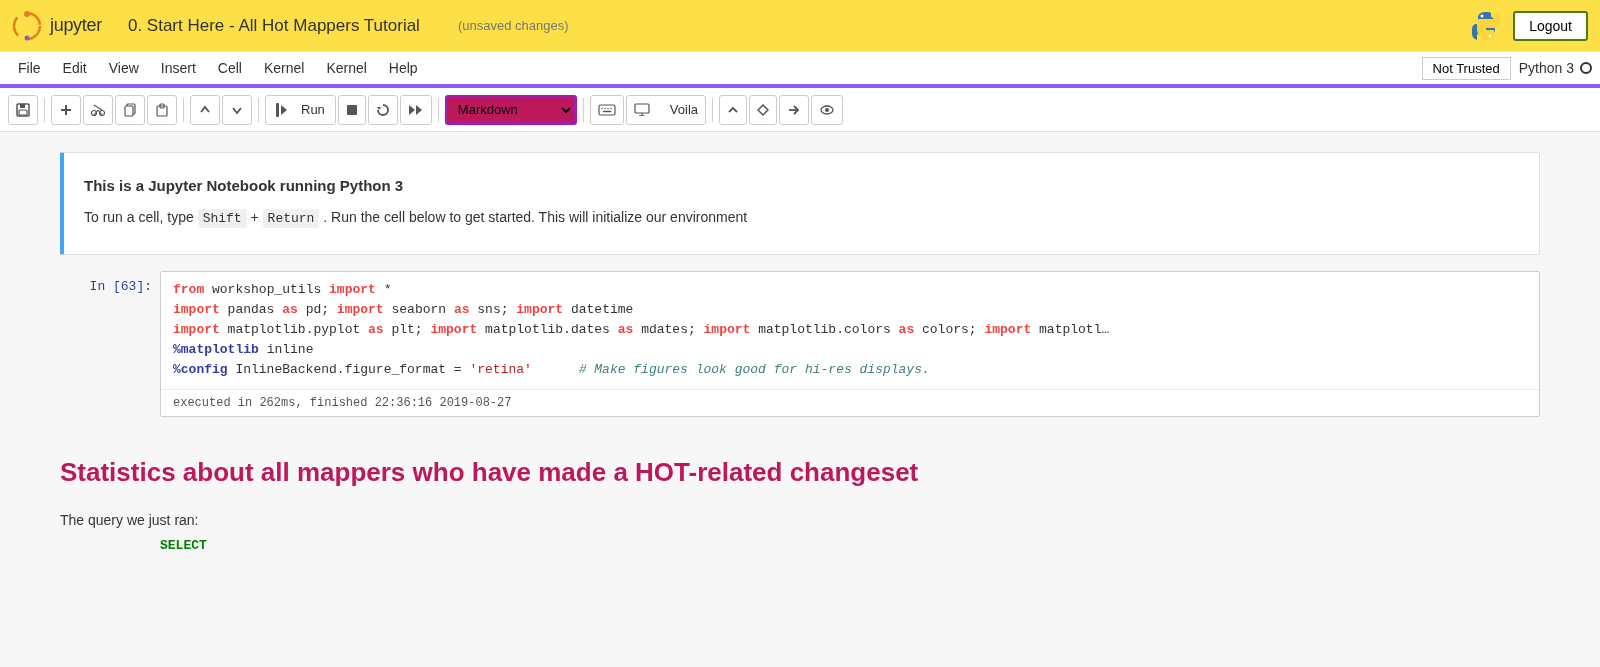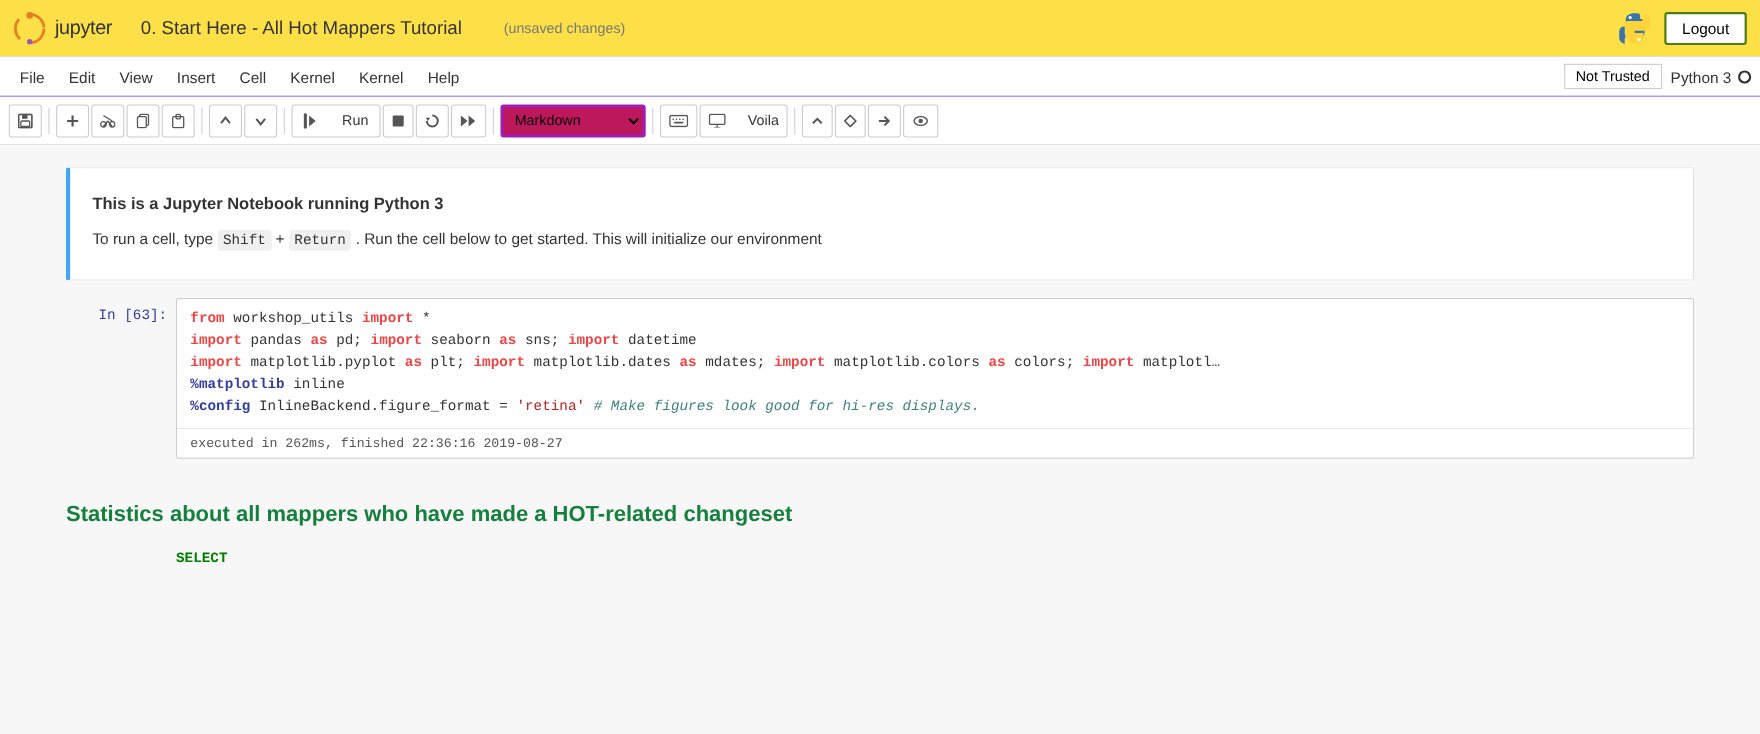--- a/index.html
+++ b/index.html
@@ -11,33 +11,33 @@
     #jupyter-logo { display: flex; align-items: center; gap: 8px; }
     .logo-icon { width: 30px; height: 30px; }
     .jupyter-name { font-size: 18px; font-weight: 400; color: #333; letter-spacing: -0.3px; }
     #notebook-title { font-size: 17px; color: #333; margin-left: 16px; }
     #unsaved { font-size: 13px; color: #777; margin-left: 28px; }
     #header-right { display: flex; align-items: center; gap: 10px; }
     .python-logo { width: 34px; height: 34px; }
     #logout-btn { border: 2px solid #4d7c0f; background: #fff; padding: 5px 14px; font-size: 14px; cursor: pointer; border-radius: 3px; }
 
     
-    #menubar { background: #fff; border-bottom: 1px solid #8b5cf6; display: flex; align-items: center; padding: 0 8px; height: 36px; justify-content: space-between; }
+    #menubar { background: #fff; border-bottom: 4px solid #8b5cf6; display: flex; align-items: center; padding: 0 8px; height: 36px; justify-content: space-between; }
     #menubar-left { display: flex; align-items: center; gap: 2px; }
     .menu-item { padding: 4px 10px; cursor: pointer; font-size: 14px; border-radius: 3px; }
     #menubar-right { display: flex; align-items: center; gap: 8px; }
     #not-trusted { border: 1px solid #ccc; padding: 3px 10px; font-size: 13px; cursor: pointer; background: #fff; }
     #kernel-label { font-size: 14px; color: #333; display: flex; align-items: center; gap: 6px; }
     .kernel-circle { width: 12px; height: 12px; border: 2px solid #333; border-radius: 50%; display: inline-block; }
 
     
     #toolbar { background: #fff; border-bottom: 1px solid #e0e0e0; display: flex; align-items: center; padding: 4px 8px; gap: 2px; height: 44px; }
     .toolbar-btn { border: 1px solid #ccc; background: #fff; padding: 3px 7px; cursor: pointer; border-radius: 3px; font-size: 13px; min-width: 28px; height: 30px; display: flex; align-items: center; justify-content: center; }
     .toolbar-separator { width: 1px; height: 24px; background: #d0d0d0; margin: 0 4px; }
-    .toolbar-run { display: flex; align-items: center; gap: 20px; padding: 3px 10px; }
+    .toolbar-run { display: flex; align-items: center; gap: 10px; padding: 3px 10px; }
     #cell-type-select { border: 3px solid #a21caf; background: #be185d; padding: 3px 6px; font-size: 13px; height: 30px; border-radius: 3px; cursor: pointer; min-width: 110px; }
     .toolbar-voila { display: flex; align-items: center; gap: 4px; }
 
     
     #notebook { background: #f7f7f7; padding: 20px 0; min-height: calc(100vh - 132px); }
     .cell-container { max-width: 1520px; margin: 0 auto 16px auto; padding: 0 20px; }
 
     
     .markdown-cell { background: #fff; border: 1px solid #e0e0e0; border-left: 4px solid #42a5f5; padding: 24px 20px; border-radius: 2px; }
     .markdown-cell h3 { font-size: 15px; font-weight: 700; margin-bottom: 12px; }
@@ -48,26 +48,26 @@
     .code-cell { display: flex; gap: 0; align-items: flex-start; }
     .cell-prompt { min-width: 100px; padding: 8px 8px 0 0; text-align: right; font-family: 'Courier New', monospace; font-size: 13px; color: #303f9f; white-space: nowrap; flex-shrink: 0; }
     .cell-body { flex: 1; border: 1px solid #cfcfcf; border-radius: 2px; overflow: hidden; }
     .code-input { background: #fff; padding: 8px 12px; font-family: 'Courier New', monospace; font-size: 13px; line-height: 1.55; overflow-x: auto; white-space: pre; }
     .cell-output { border-top: 1px solid #e8e8e8; background: #fff; padding: 6px 12px; font-family: 'Courier New', monospace; font-size: 12px; color: #555; }
 
     
     .kw { color: #ef4444; font-weight: bold; } 
     .kw2 { color: #303f9f; font-weight: bold; } 
     .str { color: #ba2121; }
-    .comment { color: #408080; font-style: italic; }
+    .comment { color: #408080; font-style: italic; margin-left: 39px; }
     .code-normal { color: #333; }
 
     
     .section-heading { padding: 24px 20px 8px 20px; max-width: 1520px; margin: 0 auto; }
-    .section-heading h2 { font-size: 20px; font-weight: 700; color: #15803d; margin-bottom: 10px; }
+    .section-heading h2 { font-size: 26px; font-weight: 700; color: #be185d; margin-bottom: 24px; }
     .section-heading p { font-size: 14px; color: #333; }
     .section-select { max-width: 1520px; margin: 0 auto; padding: 0 20px 0 120px; }
     .section-select-kw { color: #008000; font-weight: bold; font-family: 'Courier New', monospace; font-size: 13px; }
   </style>
 </head>
 <body>
 
 <div id="header">
   <div id="header-left">
     <div id="jupyter-logo">
@@ -257,18 +257,19 @@
 <span class="kw">import</span><span class="code-normal"> matplotlib.pyplot </span><span class="kw">as</span><span class="code-normal"> plt; </span><span class="kw">import</span><span class="code-normal"> matplotlib.dates </span><span class="kw">as</span><span class="code-normal"> mdates; </span><span class="kw">import</span><span class="code-normal"> matplotlib.colors </span><span class="kw">as</span><span class="code-normal"> colors; </span><span class="kw">import</span><span class="code-normal"> matplotl…</span>
 <span class="kw2">%matplotlib</span><span class="code-normal"> inline</span>
 <span class="kw2">%config</span><span class="code-normal"> InlineBackend.figure_format </span><span class="code-normal">= </span><span class="str">'retina'</span><span class="comment"> # Make figures look good for hi-res displays.</span></div>
         <div class="cell-output">executed in 262ms, finished 22:36:16 2019-08-27</div>
       </div>
     </div>
   </div>
 
   <div class="section-heading">
     <h2>Statistics about all mappers who have made a HOT-related changeset</h2>
+    <p>The query we just ran:</p>
   </div>
   <div class="section-select">
     <span class="section-select-kw">SELECT</span>
   </div>
 
 </div>
 
 </body></html>

